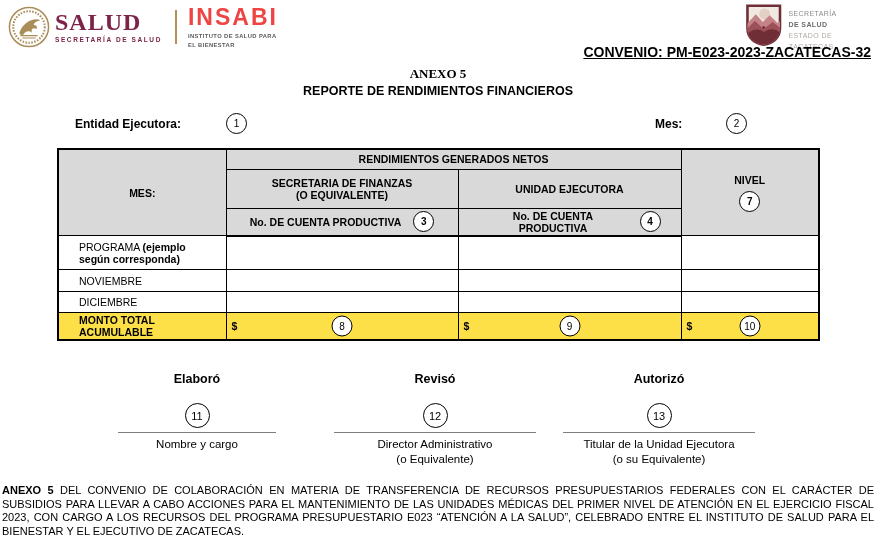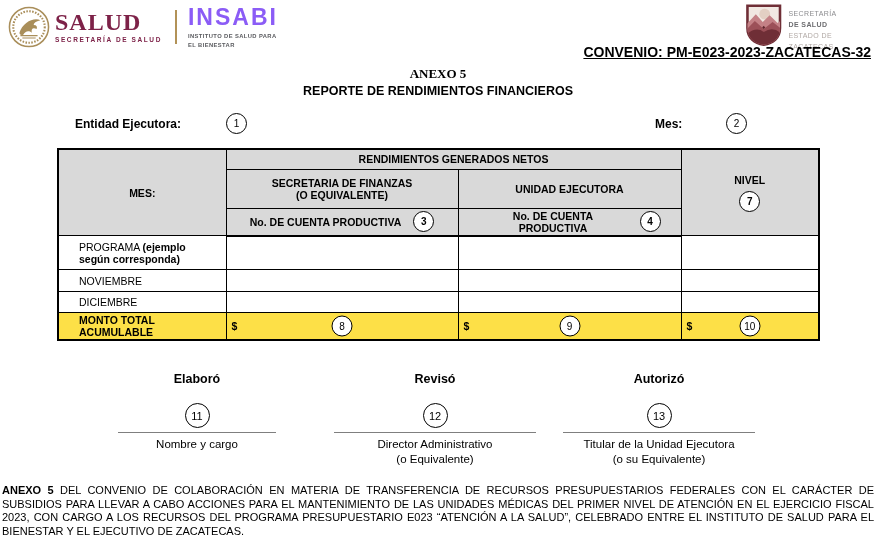--- a/index.html
+++ b/index.html
@@ -8,21 +8,21 @@
     font-family:"Liberation Sans", sans-serif; color:#000; overflow:hidden;
   }
 
   
   .salud-block { position:absolute; left:8px; top:4px; display:flex; align-items:center; }
   .salud-text { margin-left:5px; }
   .salud-word { font-family:"Liberation Serif", serif; font-weight:bold; font-size:24px; letter-spacing:1px; color:#7d2248; line-height:1; }
   .salud-sub  { font-size:6.5px; letter-spacing:1.6px; color:#7d2248; font-weight:bold; margin-top:2px; }
   .logo-divider { width:2px; height:34px; background:#b29257; margin:0 11px 0 13px; }
   .insabi-text { padding-top:2px; }
-  .insabi-word { font-weight:bold; font-size:23px; letter-spacing:2px; color:#8b5cf6; line-height:1; }
+  .insabi-word { font-weight:bold; font-size:23px; letter-spacing:2px; color:#ef4444; line-height:1; }
   .insabi-sub  { font-size:5.8px; letter-spacing:.4px; color:#595a5e; font-weight:bold; margin-top:3px; line-height:1.5; }
 
   .zac-block { position:absolute; left:744px; top:2px; display:flex; }
   .zac-text { margin-left:5px; padding-top:7px; font-size:7px; line-height:1.55; letter-spacing:.4px; }
   .zac-l1 { color:#8c8c8f; }
   .zac-l2 { color:#6d6d70; font-weight:bold; }
   .zac-l3 { color:#b0a8a4; }
 
   .convenio { position:absolute; right:5px; top:44px; font-weight:bold; font-size:14px;text-decoration:underline; }
 

